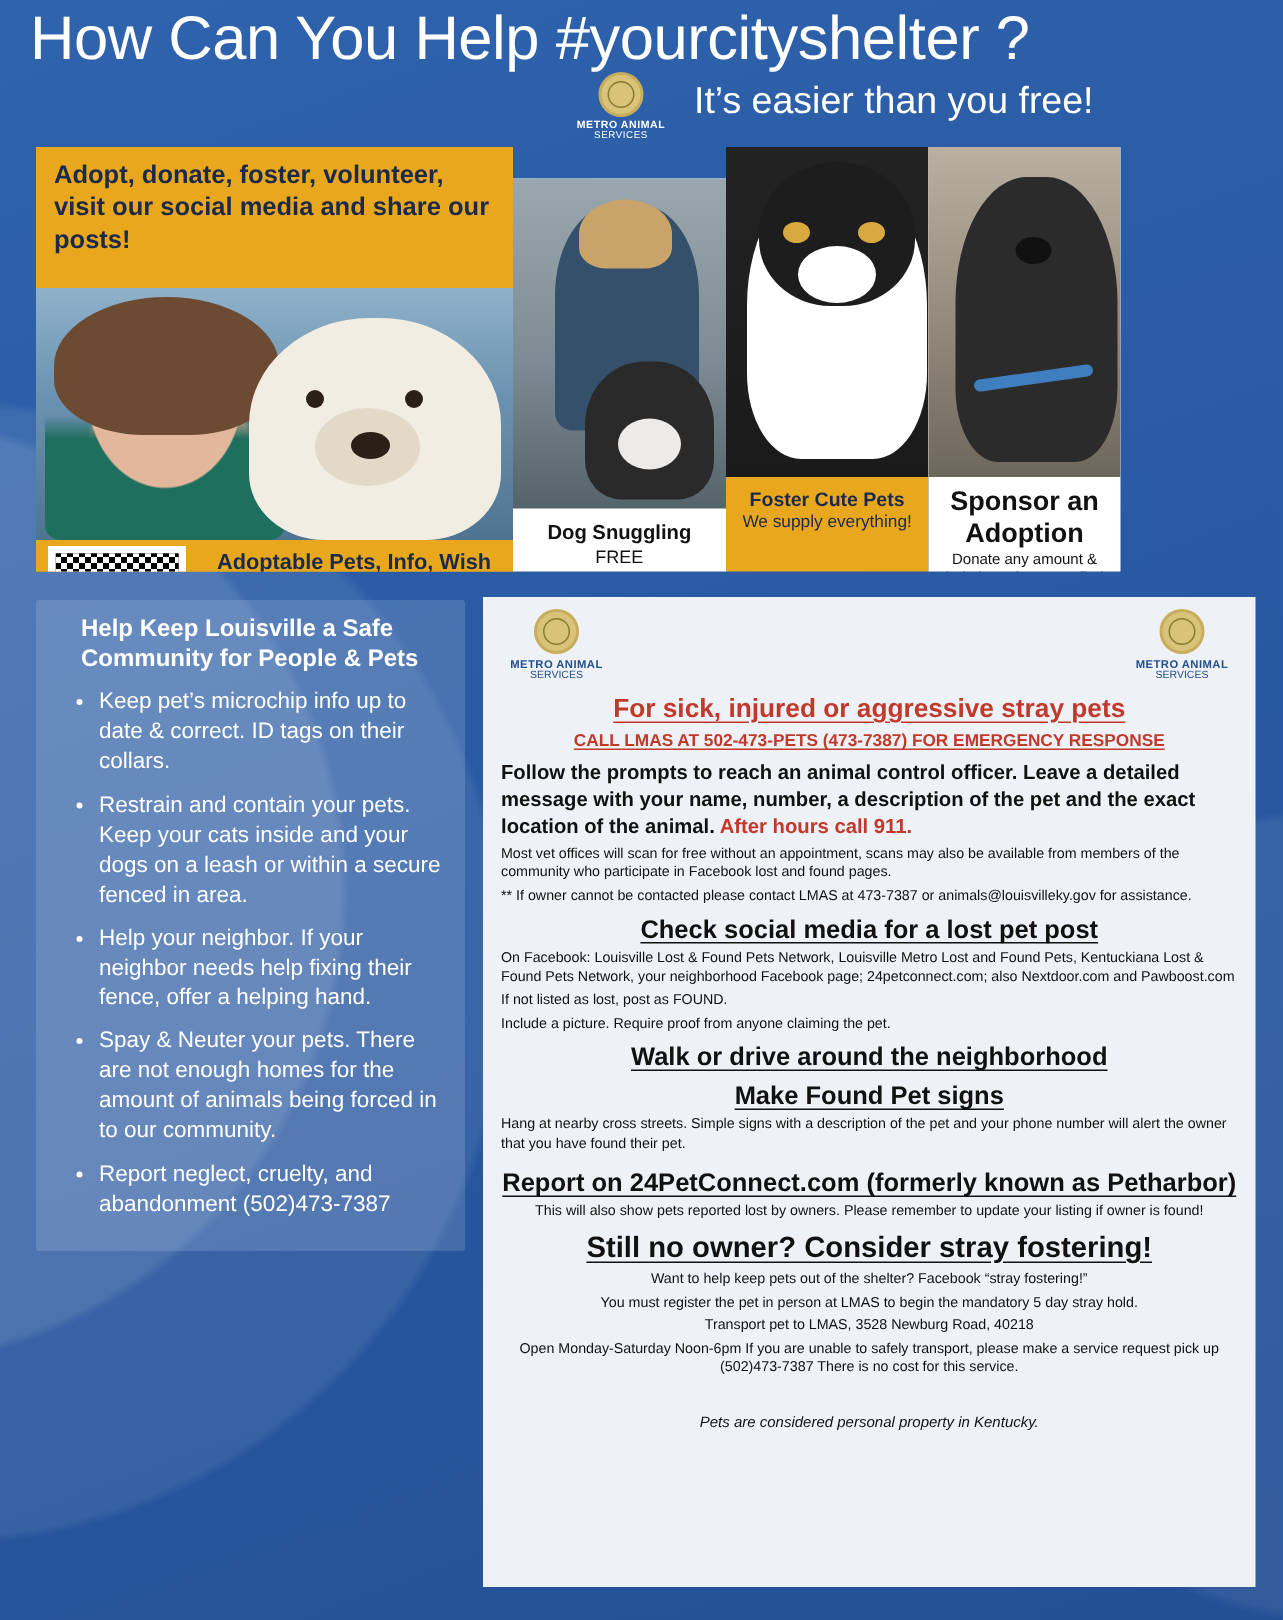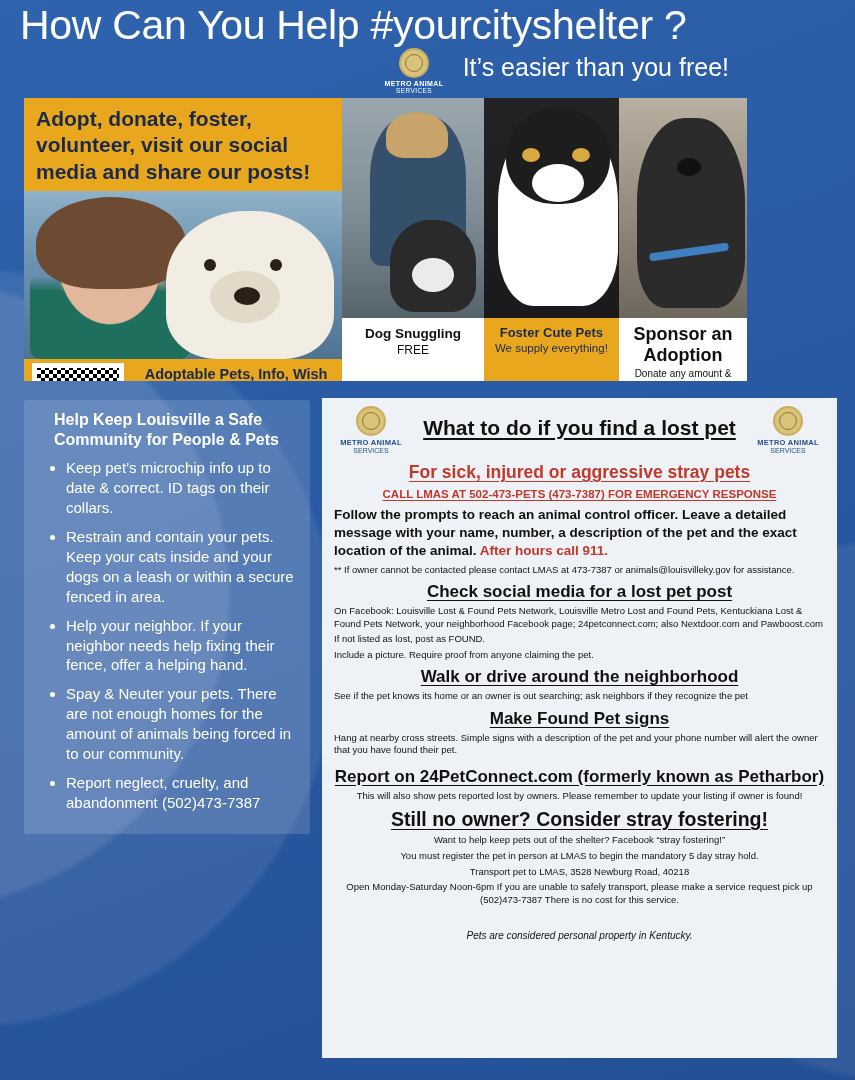--- a/index.html
+++ b/index.html
@@ -45,21 +45,21 @@
     border:1px solid #8b7a34;
   }
   .hdr-logo .l1 { color:#fff; font-size:7px; font-weight:bold; letter-spacing:.4px; margin-top:2px;}
   .hdr-logo .l2 { color:#fff; font-size:6.5px; letter-spacing:.4px; }
 
   
   .strip { display:flex; margin:0 14px 0 24px; height:283px; }
   .panel { position:relative; overflow:hidden; }
   .p1 { width:348px; background:#e8a71c; }
   .p1 .banner {
-    padding:8px 10px 6px 12px; color:#1b2a4a; font-weight:bold; font-size:21px; line-height:1.25;
+    padding:8px 10px 22px 12px; color:#1b2a4a; font-weight:bold; font-size:17px; line-height:1.25;
   }
   .p1 .photo {
     height:168px; position:relative;
     background:
       radial-gradient(ellipse at 28% 58%, #d9a88f 0 16%, rgba(0,0,0,0) 17%),
       radial-gradient(ellipse at 68% 62%, #efe7dc 0 22%, rgba(0,0,0,0) 23%),
       linear-gradient(180deg,#8fb2c9 0%, #6d94b2 40%, #4e7491 100%);
     overflow:hidden;
   }
   .p1 .photo .woman {
@@ -98,21 +98,21 @@
     width:100%; height:100%;
     background:
       repeating-linear-gradient(90deg,#000 0 4px,#fff 4px 8px),
       repeating-linear-gradient(0deg,#000 0 4px,#fff 4px 8px);
     background-blend-mode: difference;
   }
   .p1 .bottomtext { flex:1; text-align:center; padding-top:6px; }
   .p1 .bottomtext .bt1 { font-weight:bold; font-size:14.5px; color:#1b2a4a; line-height:1.25;}
   .p1 .bottomtext .bt2 { font-size:11.5px; color:#ffffff; margin-top:6px;}
 
-  .p2 { width:155px; background:#ffffff; }
+  .p2 { width:155px; background:#ffffff;margin-top:21px; }
   .p2 .img {
     height:220px;
     background:
       radial-gradient(ellipse at 48% 30%, #e8c3a6 0 13%, rgba(0,0,0,0) 14%),
       linear-gradient(180deg,#9aa7ae 0%, #7d8c94 55%, #55636b 100%);
     position:relative; overflow:hidden;
   }
   .p2 .img .person{
     position:absolute; left:28px; top:18px; width:96px; height:150px;
     background:#35506b; border-radius:40% 40% 12px 12px;
@@ -301,46 +301,43 @@
     </div>
   </div>
 
   <div class="right">
     <div class="r-logos">
       <div class="r-logo">
         <div class="seal"></div>
         <div class="l1">METRO ANIMAL</div>
         <div class="l2">SERVICES</div>
       </div>
-      <div class="r-head">
-        <h2>What to do if you find a lost pet</h2>
-      </div>
       <div class="r-logo">
         <div class="seal"></div>
         <div class="l1">METRO ANIMAL</div>
         <div class="l2">SERVICES</div>
       </div>
     </div>
 
     <div class="r-sub">For sick, injured or aggressive stray pets</div>
     <div class="r-call">CALL LMAS AT 502-473-PETS (473-7387) FOR EMERGENCY RESPONSE</div>
     <div class="r-follow">
       <span>Follow the prompts to reach an animal control officer. Leave a detailed message with your name, number, a description of the pet and the exact location of the animal.</span>
       <span class="red">After hours call 911.</span>
     </div>
 
+    <div class="body-s">Most vet offices will scan for free without an appointment, scans may also be available from members of the community who participate in Facebook lost and found pages.</div>
     <div class="body-s"> ** If owner cannot be contacted please contact LMAS at 473-7387 or animals@louisvilleky.gov for assistance.</div>
 
     <div class="sec-h mt6">Check social media for a lost pet post</div>
     <div class="body-s">On Facebook: Louisville Lost &amp; Found Pets Network, Louisville Metro Lost and Found Pets, Kentuckiana Lost &amp; Found Pets Network, your neighborhood Facebook page; 24petconnect.com; also Nextdoor.com and Pawboost.com</div>
     <div class="body-s">If not listed as lost, post as FOUND.</div>
     <div class="body-s">Include a picture. Require proof from anyone claiming the pet.</div>
 
     <div class="sec-h mt6">Walk or drive around the neighborhood</div>
-    <div class="body-s">See if the pet knows its home or an owner is out searching; ask neighbors if they recognize the pet</div>
 
     <div class="sec-h mt6">Make Found Pet signs</div>
     <div class="body-s">Hang at nearby cross streets. Simple signs with a description of the pet and your phone number will alert the owner that you have found their pet.</div>
 
     <div class="sec-h mt10">Report on 24PetConnect.com (formerly known as Petharbor)</div>
     <div class="body-s center">This will also show pets reported lost by owners. Please remember to update your listing if owner is found!</div>
 
     <div class="sec-h big">Still no owner? Consider stray fostering!</div>
     <div class="body-s center">Want to help keep pets out of the shelter? Facebook “stray fostering!”</div>
     <div class="body-s center">You must register the pet in person at LMAS to begin the mandatory 5 day stray hold.</div>

